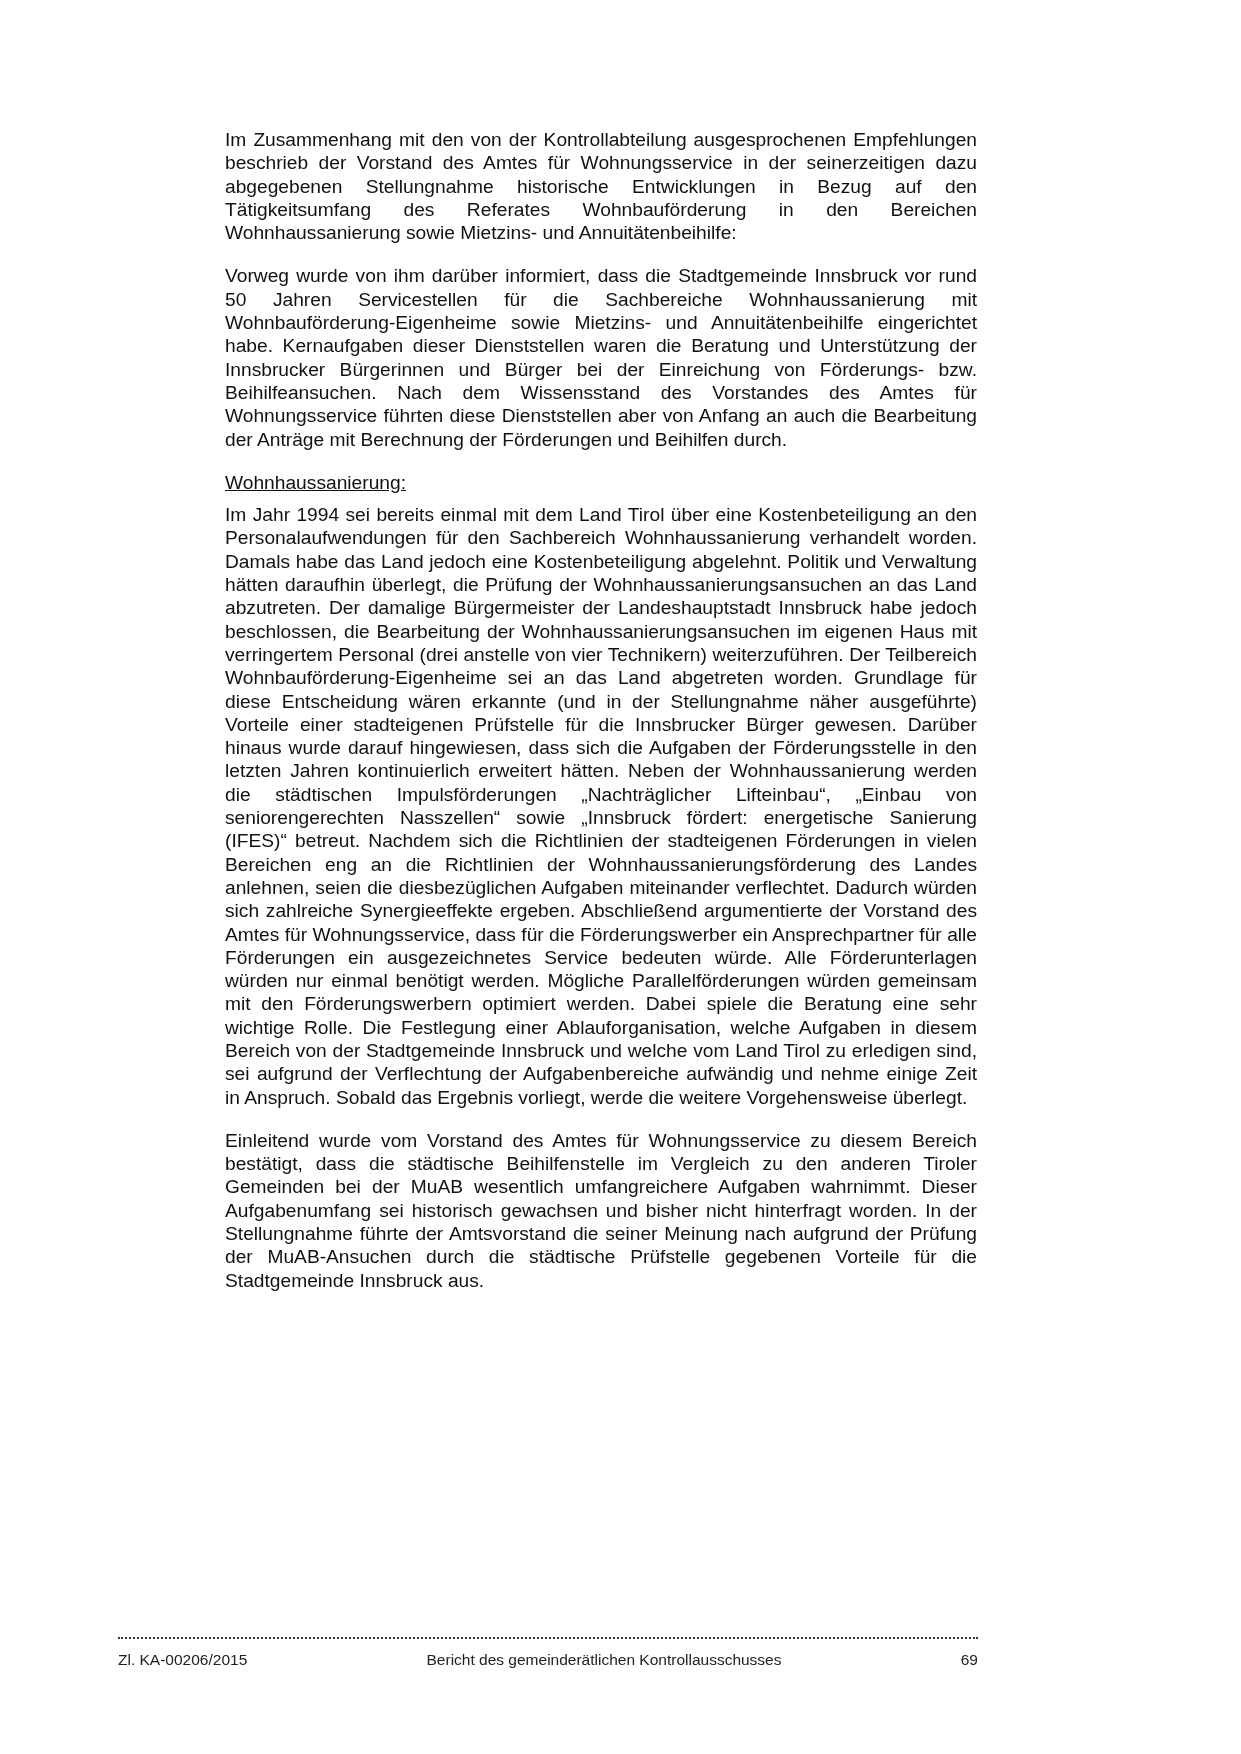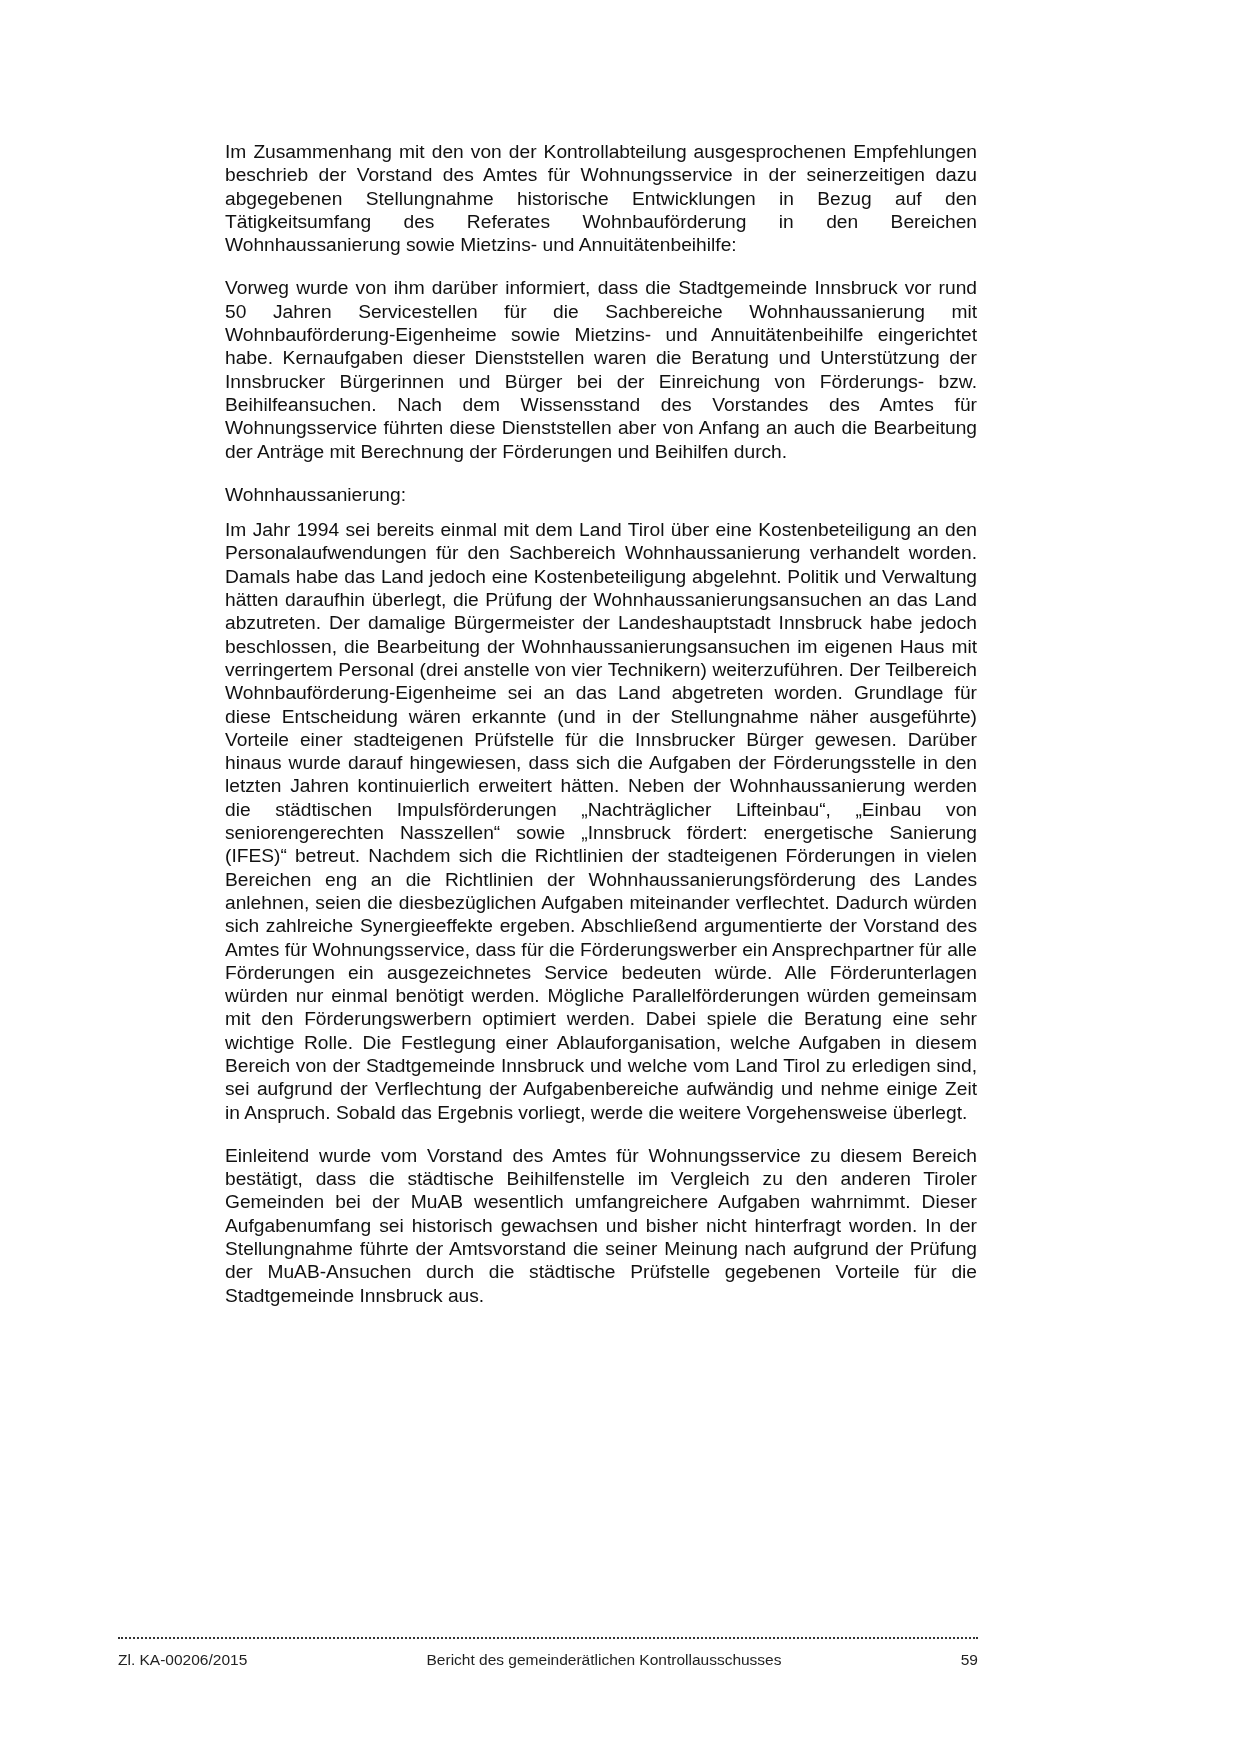--- a/index.html
+++ b/index.html
@@ -1,34 +1,34 @@
 <!DOCTYPE html>
 <html><head>
 <meta charset="utf-8">
 <style>
   html, body { margin: 0; padding: 0; background: #ffffff; }
   body { width: 1241px; height: 1754px; position: relative; overflow: hidden; }
   .page { position: absolute; left: 225px; top: 128px; width: 752px; font-family: "Liberation Sans", sans-serif; font-size: 19.2px; line-height: 23.3px; color: #111; }
-  .para { margin: 12px 0 20px 0; text-align: justify; hyphens: none; }
-  .heading { margin: 0 0 9px 0; }
+  .para { margin: 0 0 20px 0; text-align: justify; hyphens: none; }
+  .heading { text-decoration: underline; margin: 0 0 9px 0; }
   .footer { position: absolute; left: 118px; top: 1636px; width: 860px; font-family: "Liberation Sans", sans-serif; color: #222; }
   .dots { border-bottom: 2px dotted #333; height: 1px; margin-bottom: 12px; }
   .footer-row { display: flex; justify-content: space-between; font-size: 15.5px; }
 </style>
 </head>
 <body>
 
 <div class="page">
   <p class="para">Im Zusammenhang mit den von der Kontrollabteilung ausgesprochenen Empfehlungen beschrieb der Vorstand des Amtes für Wohnungsservice in der seinerzeitigen dazu abgegebenen Stellungnahme historische Entwicklungen in Bezug auf den Tätigkeitsumfang des Referates Wohnbauförderung in den Bereichen Wohnhaussanierung sowie Mietzins- und Annuitätenbeihilfe:</p>
   <p class="para">Vorweg wurde von ihm darüber informiert, dass die Stadtgemeinde Innsbruck vor rund 50 Jahren Servicestellen für die Sachbereiche Wohnhaussanierung mit Wohnbauförderung-Eigenheime sowie Mietzins- und Annuitätenbeihilfe eingerichtet habe. Kernaufgaben dieser Dienststellen waren die Beratung und Unterstützung der Innsbrucker Bürgerinnen und Bürger bei der Einreichung von Förderungs- bzw. Beihilfeansuchen. Nach dem Wissensstand des Vorstandes des Amtes für Wohnungsservice führten diese Dienststellen aber von Anfang an auch die Bearbeitung der Anträge mit Berechnung der Förderungen und Beihilfen durch.</p>
   <p class="heading">Wohnhaussanierung:</p>
   <p class="para">Im Jahr 1994 sei bereits einmal mit dem Land Tirol über eine Kostenbeteiligung an den Personalaufwendungen für den Sachbereich Wohnhaussanierung verhandelt worden. Damals habe das Land jedoch eine Kostenbeteiligung abgelehnt. Politik und Verwaltung hätten daraufhin überlegt, die Prüfung der Wohnhaussanierungsansuchen an das Land abzutreten. Der damalige Bürgermeister der Landeshauptstadt Innsbruck habe jedoch beschlossen, die Bearbeitung der Wohnhaussanierungsansuchen im eigenen Haus mit verringertem Personal (drei anstelle von vier Technikern) weiterzuführen. Der Teilbereich Wohnbauförderung-Eigenheime sei an das Land abgetreten worden. Grundlage für diese Entscheidung wären erkannte (und in der Stellungnahme näher ausgeführte) Vorteile einer stadteigenen Prüfstelle für die Innsbrucker Bürger gewesen. Darüber hinaus wurde darauf hingewiesen, dass sich die Aufgaben der Förderungsstelle in den letzten Jahren kontinuierlich erweitert hätten. Neben der Wohnhaussanierung werden die städtischen Impulsförderungen „Nachträglicher Lifteinbau“, „Einbau von seniorengerechten Nasszellen“ sowie „Innsbruck fördert: energetische Sanierung (IFES)“ betreut. Nachdem sich die Richtlinien der stadteigenen Förderungen in vielen Bereichen eng an die Richtlinien der Wohnhaussanierungsförderung des Landes anlehnen, seien die diesbezüglichen Aufgaben miteinander verflechtet. Dadurch würden sich zahlreiche Synergieeffekte ergeben. Abschließend argumentierte der Vorstand des Amtes für Wohnungsservice, dass für die Förderungswerber ein Ansprechpartner für alle Förderungen ein ausgezeichnetes Service bedeuten würde. Alle Förderunterlagen würden nur einmal benötigt werden. Mögliche Parallelförderungen würden gemeinsam mit den Förderungswerbern optimiert werden. Dabei spiele die Beratung eine sehr wichtige Rolle. Die Festlegung einer Ablauforganisation, welche Aufgaben in diesem Bereich von der Stadtgemeinde Innsbruck und welche vom Land Tirol zu erledigen sind, sei aufgrund der Verflechtung der Aufgabenbereiche aufwändig und nehme einige Zeit in Anspruch. Sobald das Ergebnis vorliegt, werde die weitere Vorgehensweise überlegt.</p>
   <p class="para">Einleitend wurde vom Vorstand des Amtes für Wohnungsservice zu diesem Bereich bestätigt, dass die städtische Beihilfenstelle im Vergleich zu den anderen Tiroler Gemeinden bei der MuAB wesentlich umfangreichere Aufgaben wahrnimmt. Dieser Aufgabenumfang sei historisch gewachsen und bisher nicht hinterfragt worden. In der Stellungnahme führte der Amtsvorstand die seiner Meinung nach aufgrund der Prüfung der MuAB-Ansuchen durch die städtische Prüfstelle gegebenen Vorteile für die Stadtgemeinde Innsbruck aus.</p>
 </div>
 
 <div class="footer">
   <div class="dots"></div>
   <div class="footer-row">
     <span>Zl. KA-00206/2015</span>
     <span>Bericht des gemeinderätlichen Kontrollausschusses</span>
-    <span>59</span>
+    <span>69</span>
   </div>
 </div>
 
 </body></html>

